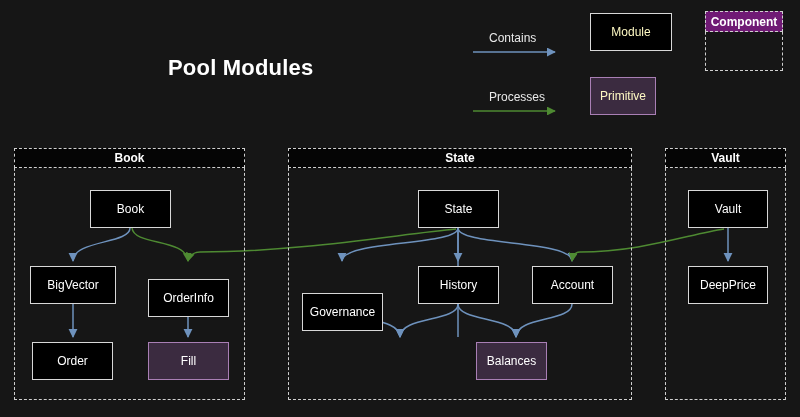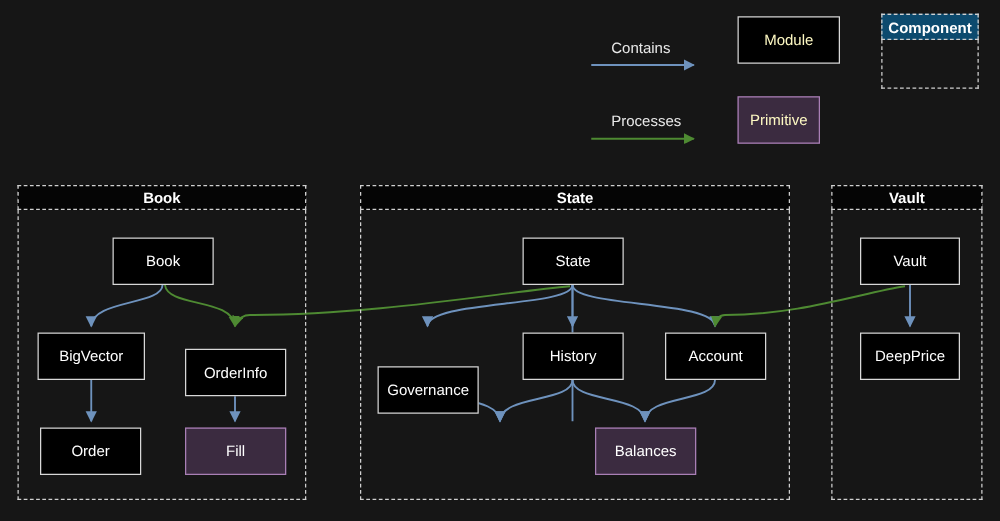--- a/index.html
+++ b/index.html
@@ -38,21 +38,21 @@
 
   #legend-module-box{left:590px;top:13px;width:82px;height:38px;}
   #legend-primitive-box{left:590px;top:77px;width:66px;height:38px;}
 
   #legend-component{
     position:absolute;left:705px;top:11px;width:78px;height:60px;
     box-sizing:border-box;border:1.6px dashed #d0d0d0;background:transparent;
   }
   #legend-component-head{
     position:absolute;left:705px;top:11px;width:78px;height:21px;
-    box-sizing:border-box;border:1.6px dashed #d0d0d0;background:#0c4a6e;
+    box-sizing:border-box;border:1.6px dashed #d0d0d0;background:#701a75;
     display:flex;align-items:center;justify-content:center;
     font-size:12px;font-weight:bold;color:#ffffff;white-space:nowrap;
   }
 
   
   .group{
     position:absolute;box-sizing:border-box;
     border:1.6px dashed #d0d0d0;background:transparent;
   }
   .group-head{
@@ -78,21 +78,21 @@
   #n-bigvector {left:30px; top:266px;width:86px;height:38px;}
   #n-orderinfo {left:148px;top:266px;width:81px;height:38px;margin-top:13px;}
   #n-order     {left:32px; top:342px;width:81px;height:38px;}
   #n-fill      {left:148px;top:342px;width:81px;height:38px;}
 
   #n-state      {left:418px;top:190px;width:81px;height:38px;}
   #n-governance {left:302px;top:266px;width:81px;height:38px;margin-top:27px;}
   #n-history    {left:418px;top:266px;width:81px;height:38px;}
   #n-account    {left:532px;top:266px;width:81px;height:38px;}
   #n-tradeparams{left:360px;top:342px;width:81px;height:38px;}
-  #n-balances   {left:476px;top:342px;width:81px;height:38px;}
+  #n-balances   {left:476px;top:342px;width:71px;height:38px;}
 
   #n-vault     {left:688px;top:190px;width:80px;height:38px;}
   #n-deepprice {left:688px;top:266px;width:80px;height:38px;}
 
   
   #edges{position:absolute;left:0;top:0;width:800px;height:417px;pointer-events:none;}
 </style>
 </head>
 <body>
 
@@ -123,20 +123,21 @@
       <path d="M728,228 L728,261"></path>
     </g>
 
     <g fill="none" stroke="#4e8a32" stroke-width="1.5" marker-end="url(#arrow-green)">
       <path d="M132,228 C134,246 186,238 188,261"></path>
       <path d="M456,229 C400,234 300,252 200,252 C196,252 190,254 188,261"></path>
       <path d="M724,229 C690,234 640,252 580,252 C576,252 573,254 572,261"></path>
     </g>
   </svg>
 
+  <div id="title">Pool Modules</div>
 
   <div class="legend-label" id="legend-contains-label">Contains</div>
   <div class="legend-label" id="legend-processes-label">Processes</div>
 
   <svg style="position:absolute;left:465px;top:20px;width:115px;height:95px;" viewBox="0 0 115 95">
     <defs>
       <marker id="lg-blue" markerWidth="7" markerHeight="7" refX="5.4" refY="3" orient="auto">
         <path d="M0,0 L6,3 L0,6 z" fill="#6e92bd"></path>
       </marker>
       <marker id="lg-green" markerWidth="7" markerHeight="7" refX="5.4" refY="3" orient="auto">

